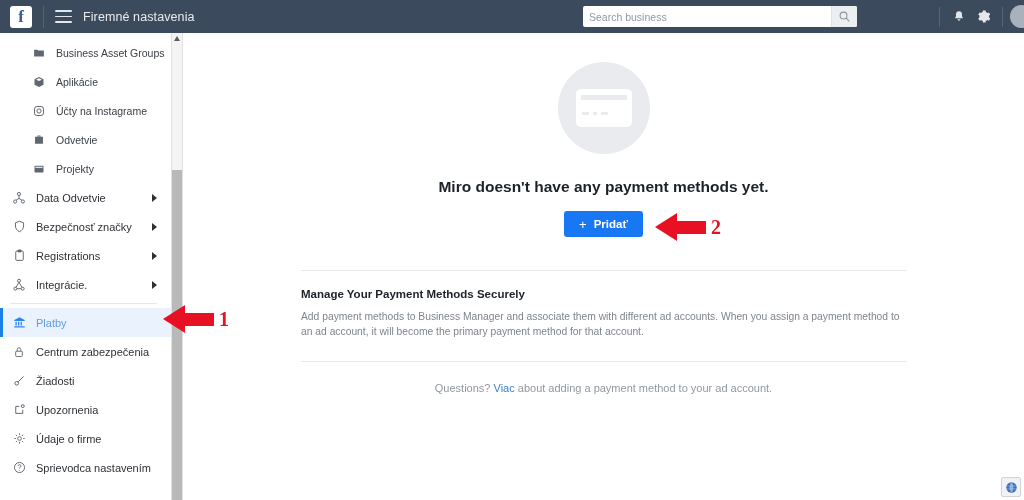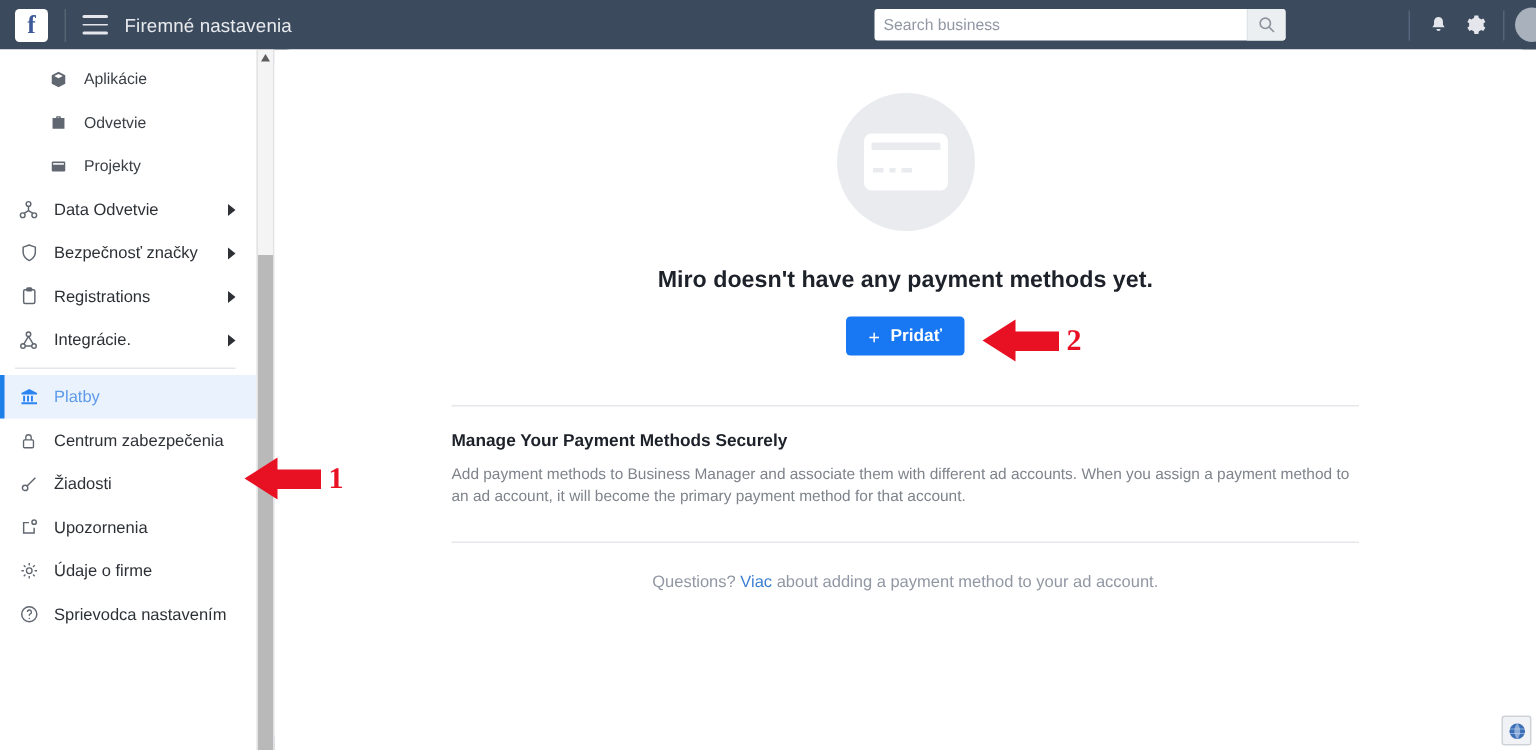--- a/index.html
+++ b/index.html
@@ -239,30 +239,47 @@
         </svg>
       </div>
       <div class="tb-sep"></div>
       <div class="avatar-top"></div>
     </div>
   </div>
 
   <div class="sidebar">
     <div class="side-list">
 
+      <div class="side-item sub">
+        <span class="ic">
+          <svg width="12" height="12" viewBox="0 0 16 16" fill="#606770">
+            <path d="M1.5 3.5h4.2l1.2 1.3h7.6v8H1.5z"></path>
+          </svg>
+        </span>
+        <span class="lbl">Business Asset Groups</span>
+      </div>
 
       <div class="side-item sub">
         <span class="ic">
           <svg width="12" height="12" viewBox="0 0 16 16" fill="#606770">
             <path d="M8 1.2 2 4.2v7.6l6 3 6-3V4.2zM8 3l3.8 1.9L8 6.8 4.2 4.9z"></path>
           </svg>
         </span>
         <span class="lbl">Aplikácie</span>
       </div>
 
+      <div class="side-item sub">
+        <span class="ic">
+          <svg width="12" height="12" viewBox="0 0 16 16" fill="none" stroke="#606770" stroke-width="1.3">
+            <rect x="2" y="2" width="12" height="12" rx="3.2"></rect>
+            <circle cx="8" cy="8" r="2.8"></circle>
+          </svg>
+        </span>
+        <span class="lbl">Účty na Instagrame</span>
+      </div>
 
       <div class="side-item sub">
         <span class="ic">
           <svg width="12" height="12" viewBox="0 0 16 16" fill="#606770">
             <path d="M6 2h4v1.6h3.3v9.4H2.7V3.6H6zm1.2 1.6h1.6V3.1H7.2z"></path>
           </svg>
         </span>
         <span class="lbl">Odvetvie</span>
       </div>
 

